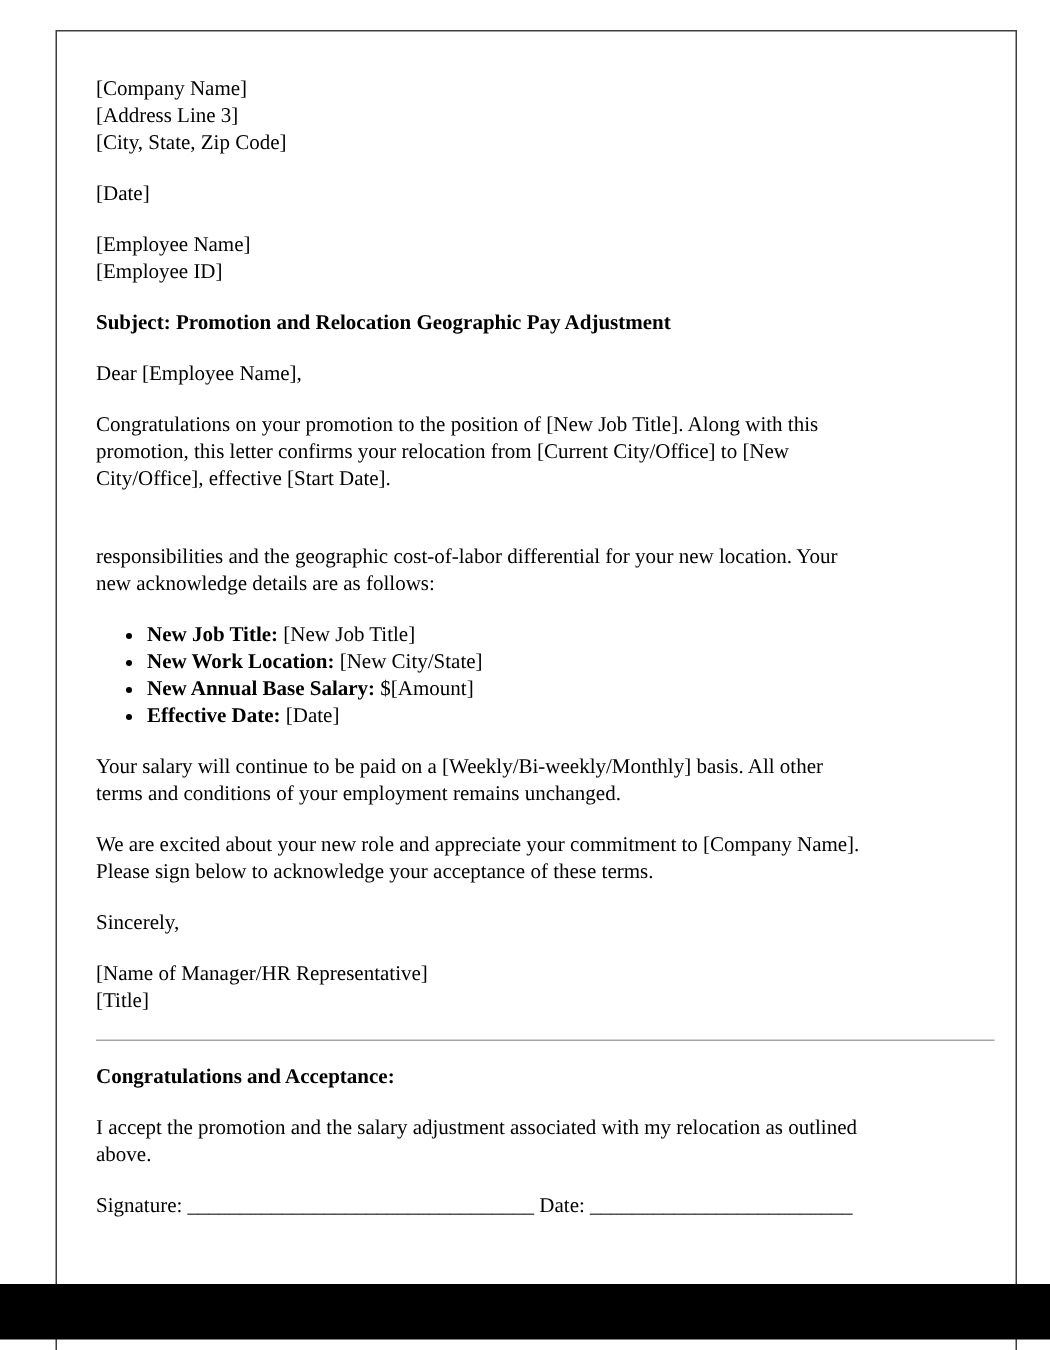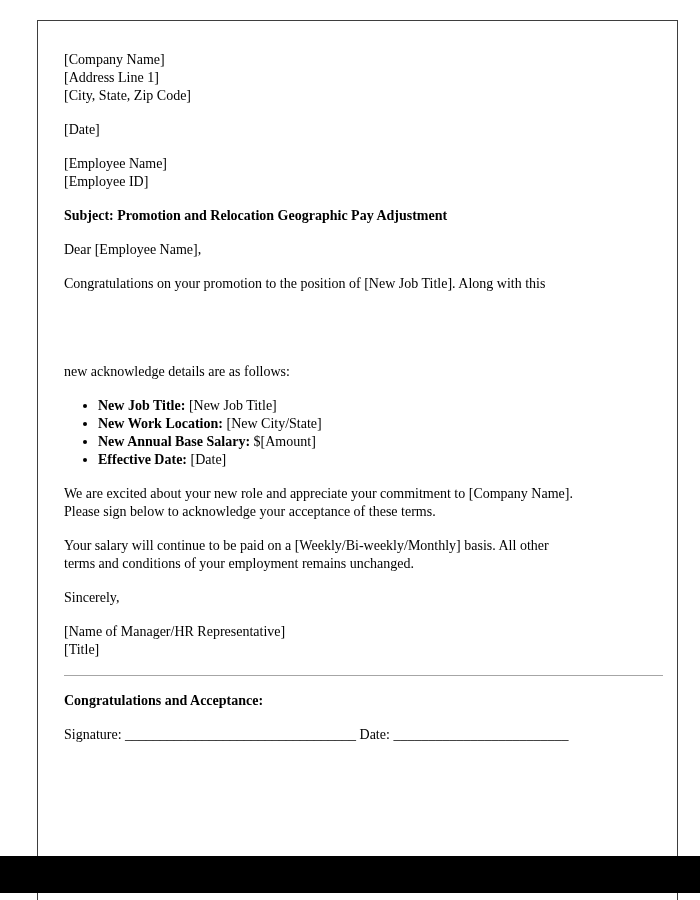--- a/index.html
+++ b/index.html
@@ -42,74 +42,79 @@
     background: #000000;
   }
 </style>
 </head>
 <body>
 
 <div class="page">
 
   <p class="lines">
     <span>[Company Name]</span><br>
-    <span>[Address Line 1]</span><br>
+    <span>[Address Line 3]</span><br>
     <span>[City, State, Zip Code]</span>
   </p>
 
   <p>[Date]</p>
 
   <p class="lines">
     <span>[Employee Name]</span><br>
     <span>[Employee ID]</span>
   </p>
 
   <p class="b">Subject: Promotion and Relocation Geographic Pay Adjustment</p>
 
   <p>Dear [Employee Name],</p>
 
   <p class="lines">
     <span>Congratulations on your promotion to the position of [New Job Title]. Along with this</span><br>
-    <br>
+    <span>promotion, this letter confirms your relocation from [Current City/Office] to [New</span><br>
+    <span>City/Office], effective [Start Date].</span>
   </p>
 
   <p class="lines">
     <br>
-    <br>
+    <span>responsibilities and the geographic cost-of-labor differential for your new location. Your</span><br>
     <span>new acknowledge details are as follows:</span>
   </p>
 
   <ul class="comp">
     <li><span class="b">New Job Title:</span> <span>[New Job Title]</span></li>
     <li><span class="b">New Work Location:</span> <span>[New City/State]</span></li>
     <li><span class="b">New Annual Base Salary:</span> <span>$[Amount]</span></li>
     <li><span class="b">Effective Date:</span> <span>[Date]</span></li>
   </ul>
 
   <p class="lines">
-    <span>We are excited about your new role and appreciate your commitment to [Company Name].</span><br>
-    <span>Please sign below to acknowledge your acceptance of these terms.</span>
+    <span>Your salary will continue to be paid on a [Weekly/Bi-weekly/Monthly] basis. All other</span><br>
+    <span>terms and conditions of your employment remains unchanged.</span>
   </p>
 
   <p class="lines">
-    <span>Your salary will continue to be paid on a [Weekly/Bi-weekly/Monthly] basis. All other</span><br>
-    <span>terms and conditions of your employment remains unchanged.</span>
+    <span>We are excited about your new role and appreciate your commitment to [Company Name].</span><br>
+    <span>Please sign below to acknowledge your acceptance of these terms.</span>
   </p>
 
   <p>Sincerely,</p>
 
   <p class="lines">
     <span>[Name of Manager/HR Representative]</span><br>
     <span>[Title]</span>
   </p>
 
   <hr class="divider">
 
   <p class="b">Congratulations and Acceptance:</p>
 
+  <p class="lines">
+    <span>I accept the promotion and the salary adjustment associated with my relocation as outlined</span><br>
+    <span>above.</span>
+  </p>
 
   <p class="lines">
     <span>Signature:</span>
     <span>_________________________________</span>
     <span>Date:</span>
     <span>_________________________</span>
   </p>
 
 </div>
 

